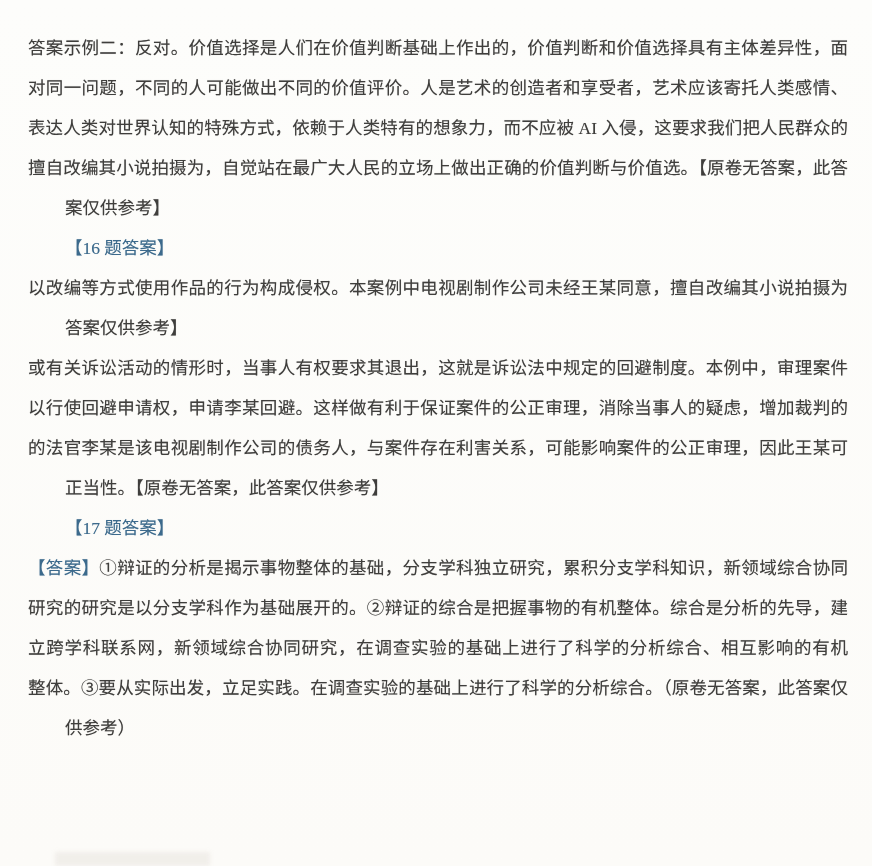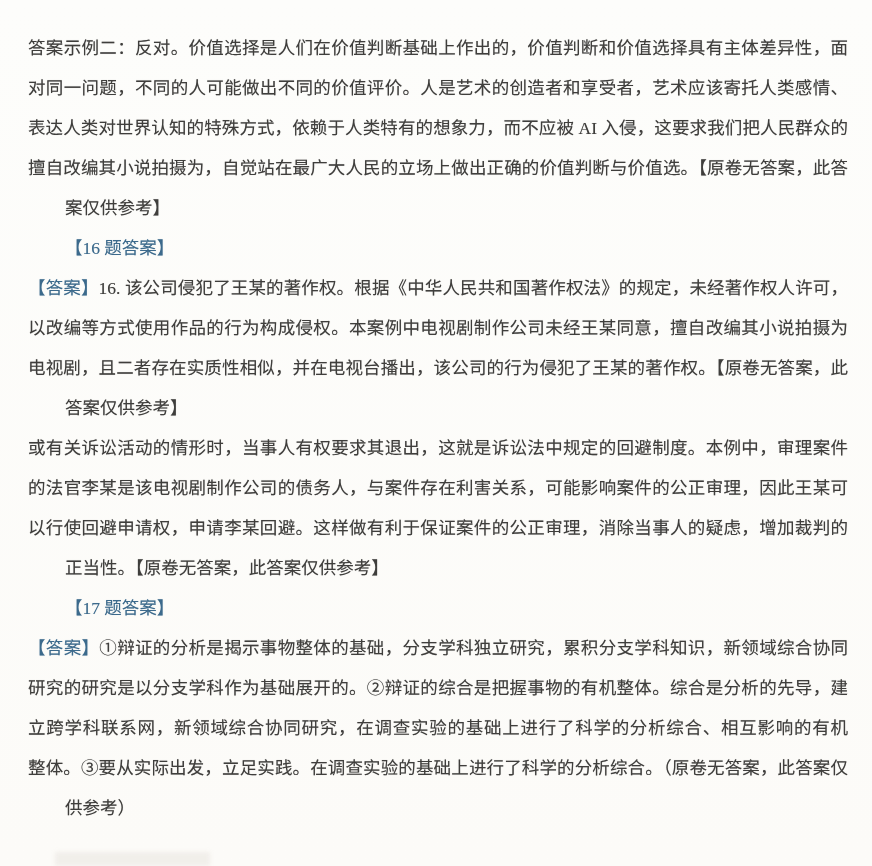--- a/index.html
+++ b/index.html
@@ -59,27 +59,25 @@
 <body>
 
 <div class="page">
   <div class="text-column" id="text-column">
       <div class="line justify"><span class="seg-ink">答案示例二：反对。价值选择是人们在价值判断基础上作出的，价值判断和价值选择具有主体差异性，面</span></div>
       <div class="line justify"><span class="seg-ink">对同一问题，不同的人可能做出不同的价值评价。人是艺术的创造者和享受者，艺术应该寄托人类感情、</span></div>
       <div class="line justify"><span class="seg-ink">表达人类对世界认知的特殊方式，依赖于人类特有的想象力，而不应被 AI 入侵，这要求我们把人民群众的</span></div>
       <div class="line justify"><span class="seg-ink">擅自改编其小说拍摄为，自觉站在最广大人民的立场上做出正确的价值判断与价值选。【原卷无答案，此答</span></div>
       <div class="line left"><span class="seg-ink">案仅供参考】</span></div>
       <div class="line left"><span class="seg-accent">【16 题答案】</span></div>
-      <div class="line justify"><span class="seg-accent">【答案】</span><span class="seg-ink">16. 该公司侵犯了王某的著作权。根据《中华人民共和国著作权法》的规定，未经著作权人许可，</span></div>
       <div class="line justify"><span class="seg-ink">以改编等方式使用作品的行为构成侵权。本案例中电视剧制作公司未经王某同意，擅自改编其小说拍摄为</span></div>
-      <div class="line justify"><span class="seg-ink">电视剧，且二者存在实质性相似，并在电视台播出，该公司的行为侵犯了王某的著作权。【原卷无答案，此</span></div>
       <div class="line left"><span class="seg-ink">答案仅供参考】</span></div>
       <div class="line justify"><span class="seg-ink">或有关诉讼活动的情形时，当事人有权要求其退出，这就是诉讼法中规定的回避制度。本例中，审理案件</span></div>
+      <div class="line justify"><span class="seg-ink">以行使回避申请权，申请李某回避。这样做有利于保证案件的公正审理，消除当事人的疑虑，增加裁判的</span></div>
       <div class="line justify"><span class="seg-ink">的法官李某是该电视剧制作公司的债务人，与案件存在利害关系，可能影响案件的公正审理，因此王某可</span></div>
-      <div class="line justify"><span class="seg-ink">以行使回避申请权，申请李某回避。这样做有利于保证案件的公正审理，消除当事人的疑虑，增加裁判的</span></div>
       <div class="line left"><span class="seg-ink">正当性。【原卷无答案，此答案仅供参考】</span></div>
       <div class="line left"><span class="seg-accent">【17 题答案】</span></div>
       <div class="line justify"><span class="seg-accent">【答案】</span><span class="seg-ink">①辩证的分析是揭示事物整体的基础，分支学科独立研究，累积分支学科知识，新领域综合协同</span></div>
       <div class="line justify"><span class="seg-ink">研究的研究是以分支学科作为基础展开的。②辩证的综合是把握事物的有机整体。综合是分析的先导，建</span></div>
       <div class="line justify"><span class="seg-ink">立跨学科联系网，新领域综合协同研究，在调查实验的基础上进行了科学的分析综合、相互影响的有机</span></div>
       <div class="line justify"><span class="seg-ink">整体。③要从实际出发，立足实践。在调查实验的基础上进行了科学的分析综合。（原卷无答案，此答案仅</span></div>
       <div class="line left"><span class="seg-ink">供参考）</span></div>
     </div>
   <div class="bottom-artifact"></div>
 </div>

